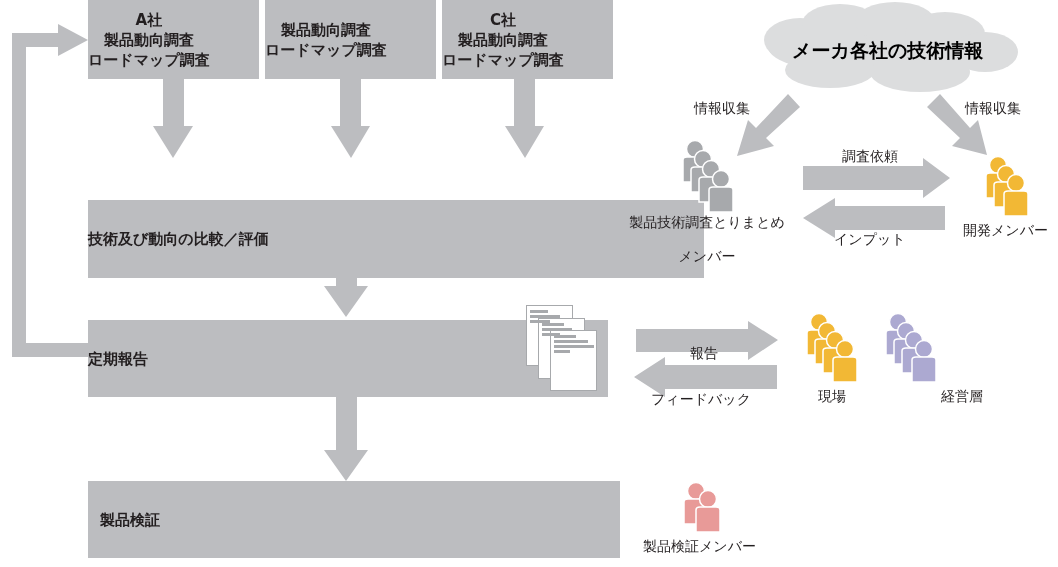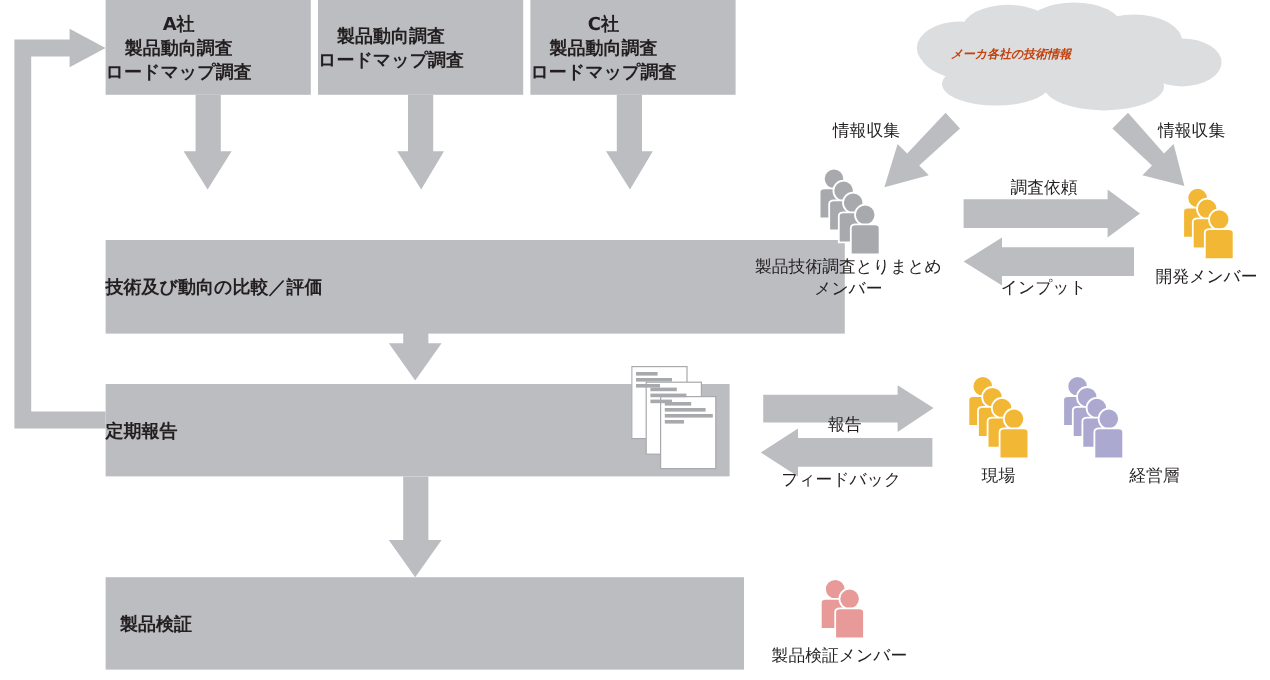--- a/index.html
+++ b/index.html
@@ -1,20 +1,20 @@
 <!DOCTYPE html>
 <html><head>
 <meta charset="utf-8">
 <style>
   html,body{margin:0;padding:0;background:#fff;}
   body{width:1058px;height:567px;position:relative;overflow:hidden;font-family:"DejaVu Sans",sans-serif;color:#231f20;}
   .box{position:absolute;background:#bcbdc0;display:flex;align-items:center;justify-content:flex-start;text-align:center;font-size:15px;font-weight:bold;line-height:20px;}
   .lbl{position:absolute;font-size:14px;color:#231f20;white-space:nowrap;text-align:center;}
   svg.ov{position:absolute;left:0;top:0;}
-  .cloudtxt{position:absolute;font-size:10px;font-weight:bold;color:#c2410c;font-style:italic;}
+  .cloudtxt{position:absolute;font-size:19px;font-weight:bold;color:#000000;}
 </style>
 </head>
 <body>
 
 <svg class="ov" width="1058" height="567">
   <g fill="#bcbdc0">
 
     <path d="M88,343 L88,357 L12,357 L12,33 L58,33 L58,24 L88,40 L58,56 L58,47 L26,47 L26,343 Z"></path>
 
     <path d="M163,79 L184,79 L184,126 L193,126 L173,158 L153,126 L163,126 Z"></path>
@@ -138,18 +138,18 @@
       <use href="#person" x="912" y="340"></use>
   </g>
   <g fill="#e89a98">
     <use href="#person" x="684" y="482"></use>
       <use href="#person" x="696" y="490"></use>
   </g>
 </svg>
 
 <div class="lbl" style="left:618px;top:214px;width:178px;">
   <div>製品技術調査とりまとめ</div>
-  <div style="margin-top:0;">メンバー</div>
+  <div style="margin-top:16px;">メンバー</div>
 </div>
 <div class="lbl" style="left:963px;top:222px;">開発メンバー</div>
 <div class="lbl" style="left:818px;top:388px;">現場</div>
 <div class="lbl" style="left:941px;top:388px;">経営層</div>
 <div class="lbl" style="left:643px;top:538px;">製品検証メンバー</div>
 
 </body></html>

